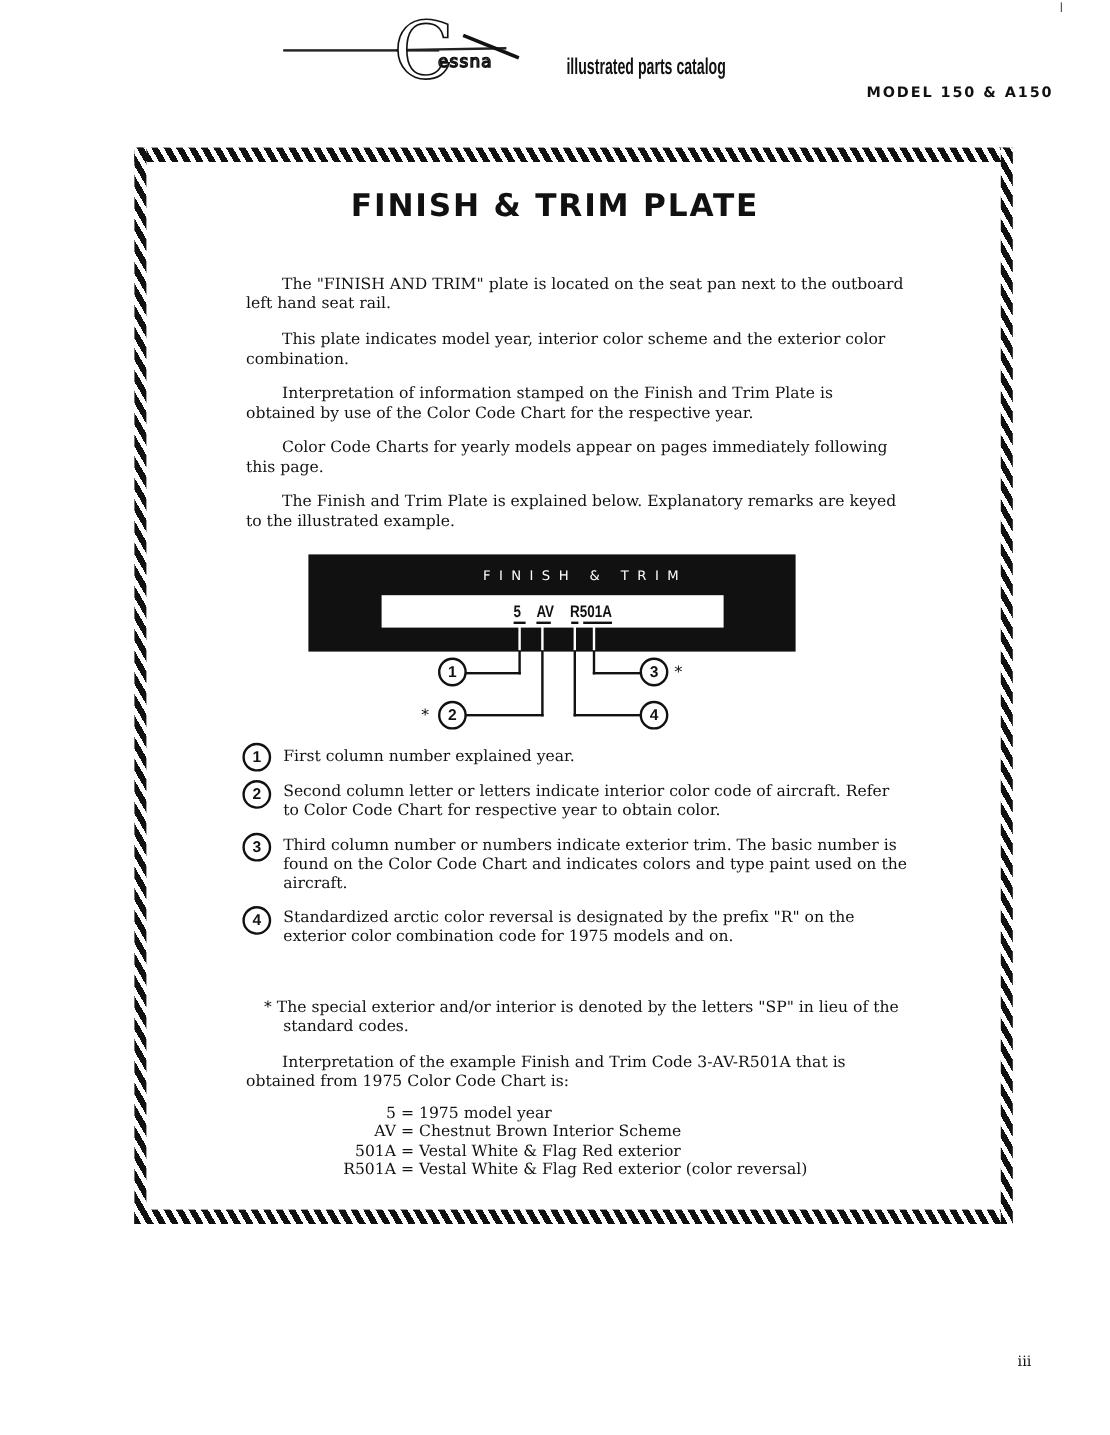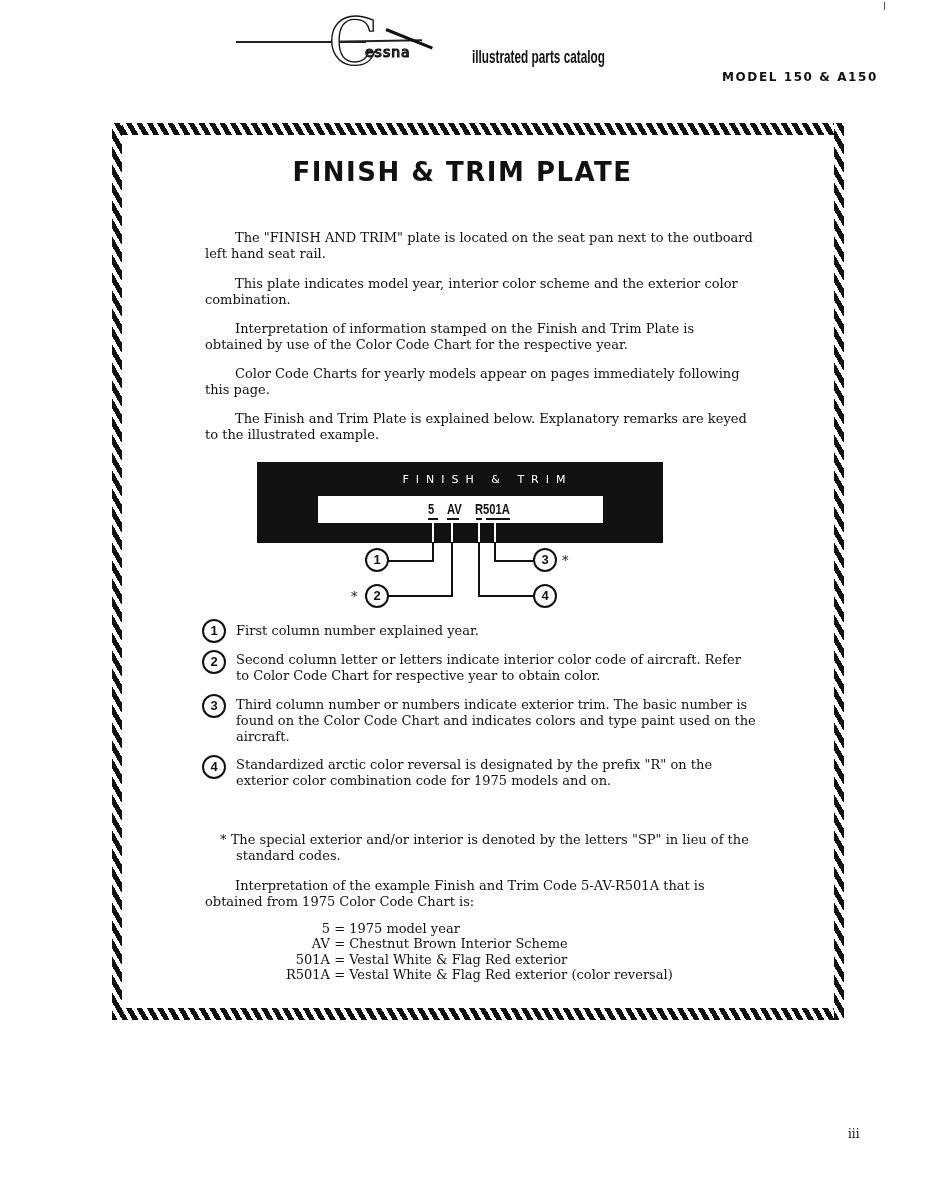--- a/index.html
+++ b/index.html
@@ -113,21 +113,21 @@
 <div class="abs body-text legend-text" style="top:652px;">Second column letter or letters indicate interior color code of aircraft. Refer to Color Code Chart for respective year to obtain color.</div>
 
 <div class="abs legend-circle" style="left:202px;top:694px;">3</div>
 <div class="abs body-text legend-text" style="top:697px;">Third column number or numbers indicate exterior trim. The basic number is found on the Color Code Chart and indicates colors and type paint used on the aircraft.</div>
 
 <div class="abs legend-circle" style="left:202px;top:755px;">4</div>
 <div class="abs body-text legend-text" style="top:757px;">Standardized arctic color reversal is designated by the prefix "R" on the exterior color combination code for 1975 models and on.</div>
 
 <div class="abs body-text" style="left:220px;top:832px;width:530px;padding-left:16px;text-indent:-16px;">* The special exterior and/or interior is denoted by the letters "SP" in lieu of the standard codes.</div>
 
-<div class="abs body-text para" style="top:878px;">Interpretation of the example Finish and Trim Code 5-AV-R501A that is obtained from 1975 Color Code Chart is:</div>
+<div class="abs body-text para" style="top:878px;">Interpretation of the example Finish and Trim Code 3-AV-R501A that is obtained from 1975 Color Code Chart is:</div>
 
 <div class="abs body-text interp-row" style="top:921px;">
   <span class="interp-key">5</span> = <span>1975 model year</span>
 </div>
 <div class="abs body-text interp-row" style="top:936px;">
   <span class="interp-key">AV</span> = <span>Chestnut Brown Interior Scheme</span>
 </div>
 <div class="abs body-text interp-row" style="top:952px;">
   <span class="interp-key">501A</span> = <span>Vestal White &amp; Flag Red exterior</span>
 </div>

